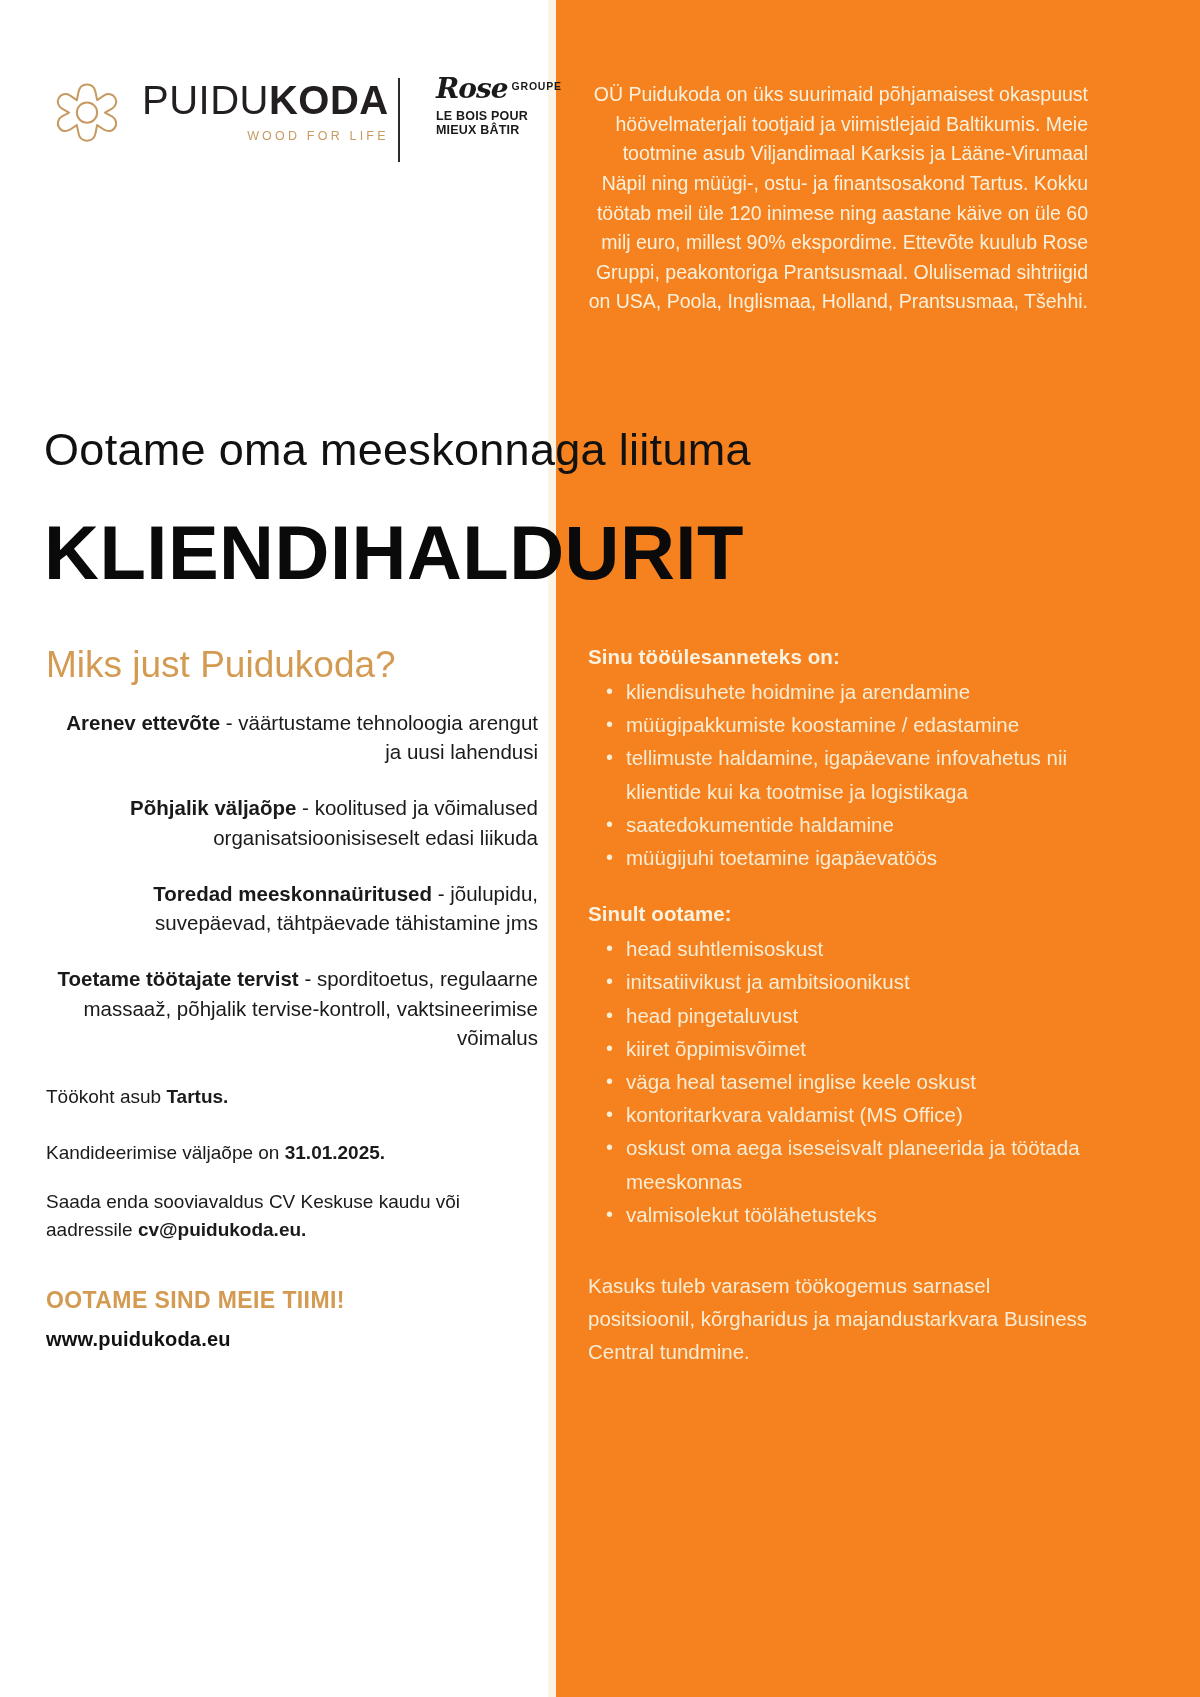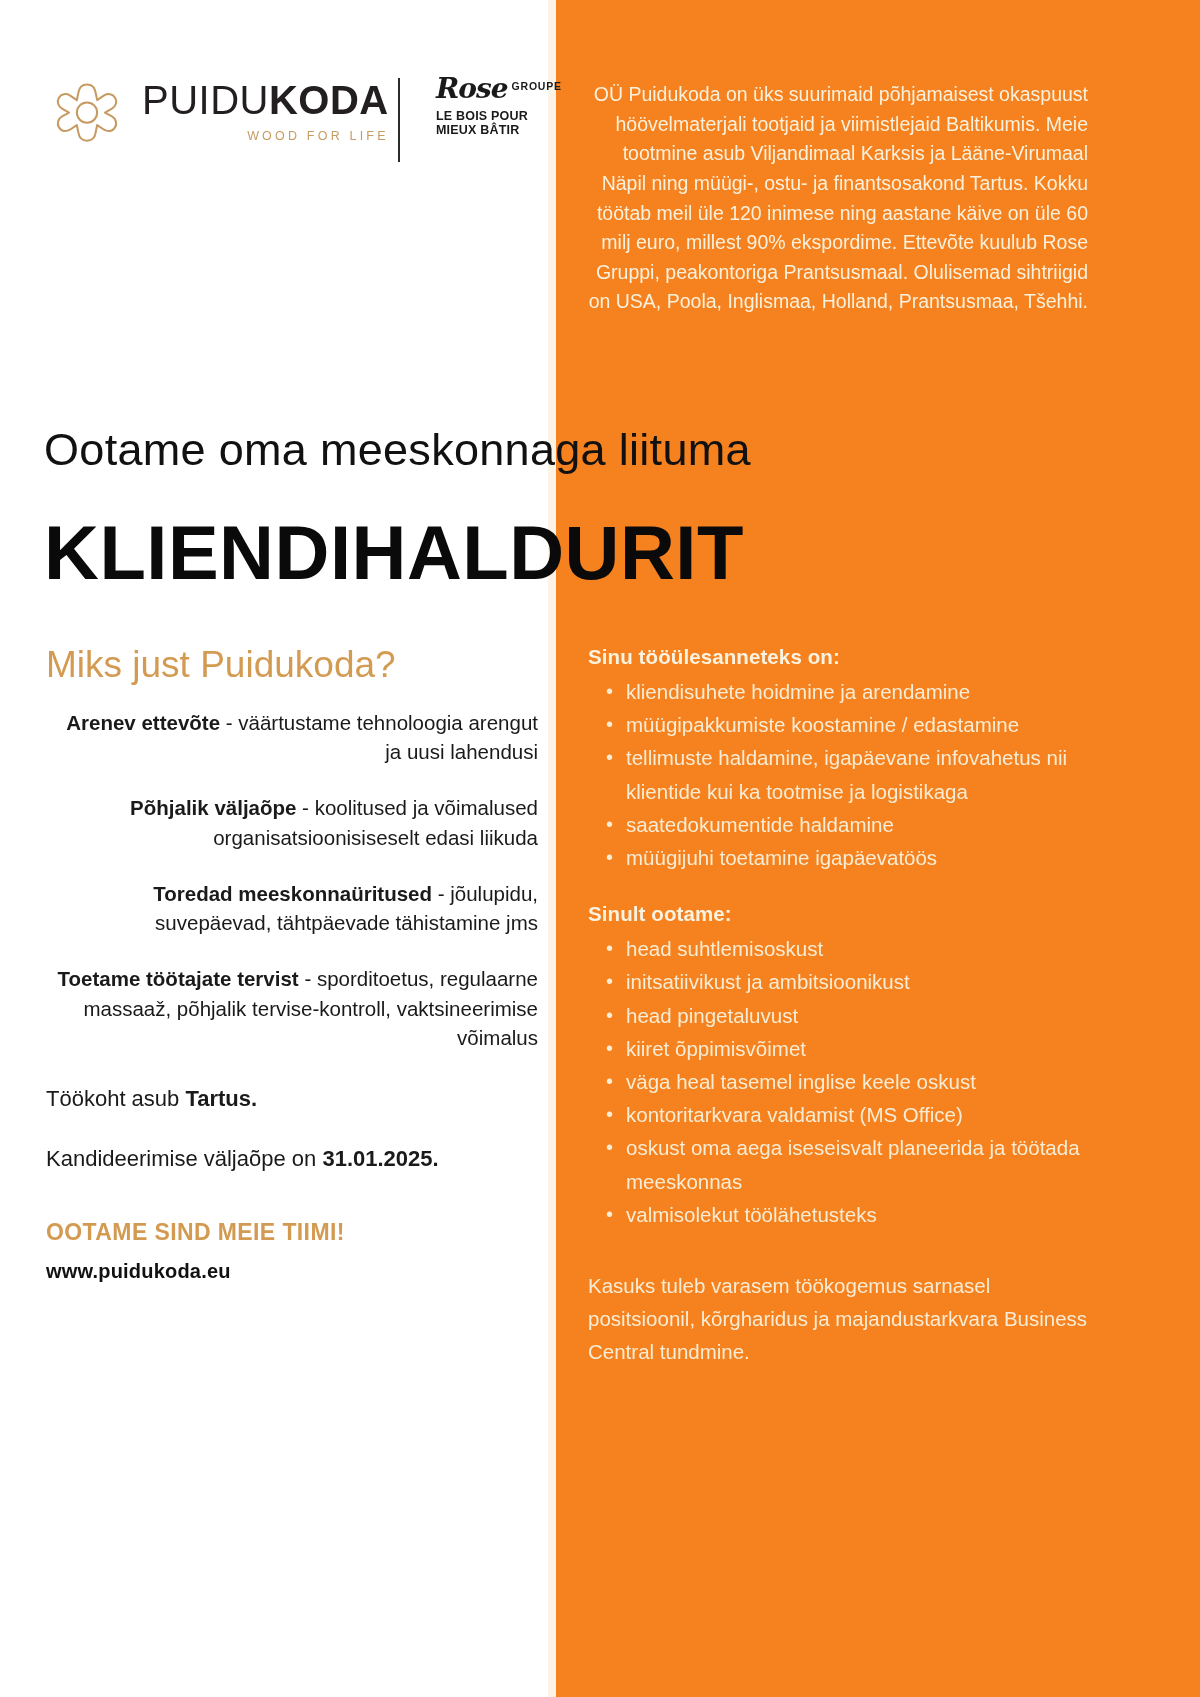--- a/index.html
+++ b/index.html
@@ -52,21 +52,21 @@
   }
 
   
   .left-col { position: absolute; left: 46px; top: 645px; width: 492px; }
   .why-heading {
     font-size: 37px; font-weight: 400; color: #D39A52; line-height: 1.1;
     margin-bottom: 22px;
   }
   .benefit { font-size: 20.5px; line-height: 1.45; color: #1a1a1a; margin-bottom: 26px; text-align: right; }
   .benefit b { font-weight: 700; }
-  .plainline { font-size: 22px; line-height: 1.45; color: #1a1a1a; margin-bottom: 22px; }
+  .plainline { font-size: 19px; line-height: 1.45; color: #1a1a1a; margin-bottom: 22px; }
   .plainline b { font-weight: 700; }
   .cta-line { font-size: 23px; font-weight: 700; color: #D39A52; letter-spacing: 0.4px; margin-top: 44px; }
   .web-line { font-size: 20px; font-weight: 700; color: #111111; margin-top: 14px; letter-spacing: 0.2px; }
 
   
   .right-col { position: absolute; left: 588px; top: 645px; width: 500px; color: #FAF1DC; }
   .sec-heading { font-size: 20.5px; font-weight: 700; color: #FBF3E0; margin-bottom: 6px; letter-spacing: 0.1px; }
   .bullets { list-style: none; margin: 0 0 0 0; padding: 0; }
   .bullets li {
     position: relative; padding-left: 38px; font-size: 20.5px; line-height: 1.62;
@@ -129,20 +129,21 @@
 
     <p class="benefit"><b>Arenev ettevõte</b><span> - väärtustame tehnoloogia arengut ja uusi lahendusi</span></p>
     <p class="benefit"><b>Põhjalik väljaõpe</b><span> - koolitused ja võimalused organisatsioonisiseselt edasi liikuda</span></p>
     <p class="benefit"><b>Toredad meeskonnaüritused</b><span> -  jõulupidu, suvepäevad, tähtpäevade tähistamine jms</span></p>
     <p class="benefit"><b>Toetame töötajate tervist</b><span> - sporditoetus, regulaarne massaaž, põhjalik tervise-kontroll, vaktsineerimise võimalus</span></p>
 
     <p class="plainline" style="margin-top:30px;"><span>Töökoht asub </span><b>Tartus.</b></p>
 
     <p class="plainline" style="margin-top:28px;"><span>Kandideerimise väljaõpe on </span><b>31.01.2025.</b></p>
 
+    <p class="plainline" style="margin-top:22px;"><span>Saada enda sooviavaldus CV Keskuse kaudu või aadressile </span><b>cv@puidukoda.eu.</b></p>
 
     <div class="cta-line">OOTAME SIND MEIE TIIMI!</div>
     <div class="web-line">www.puidukoda.eu</div>
   </div>
 
   <div class="right-col">
     <div class="sec-heading">Sinu tööülesanneteks on:</div>
     <ul class="bullets">
       <li>kliendisuhete hoidmine ja arendamine</li>
       <li>müügipakkumiste koostamine / edastamine</li>

